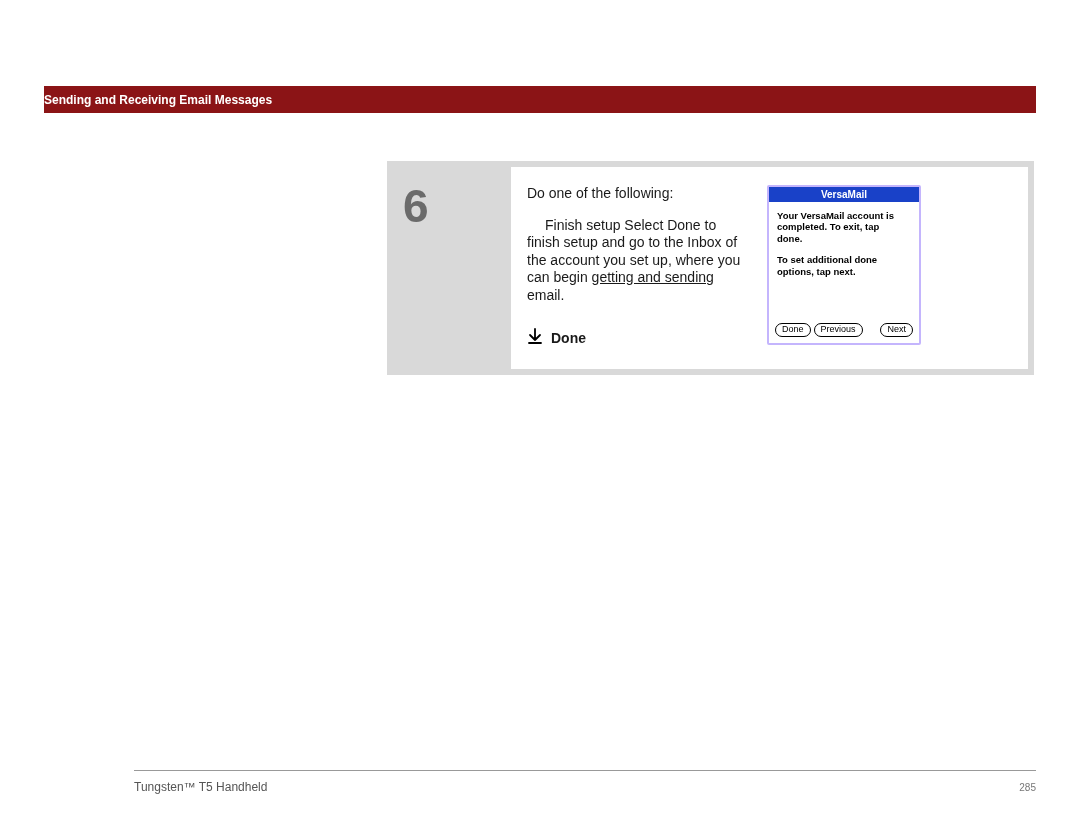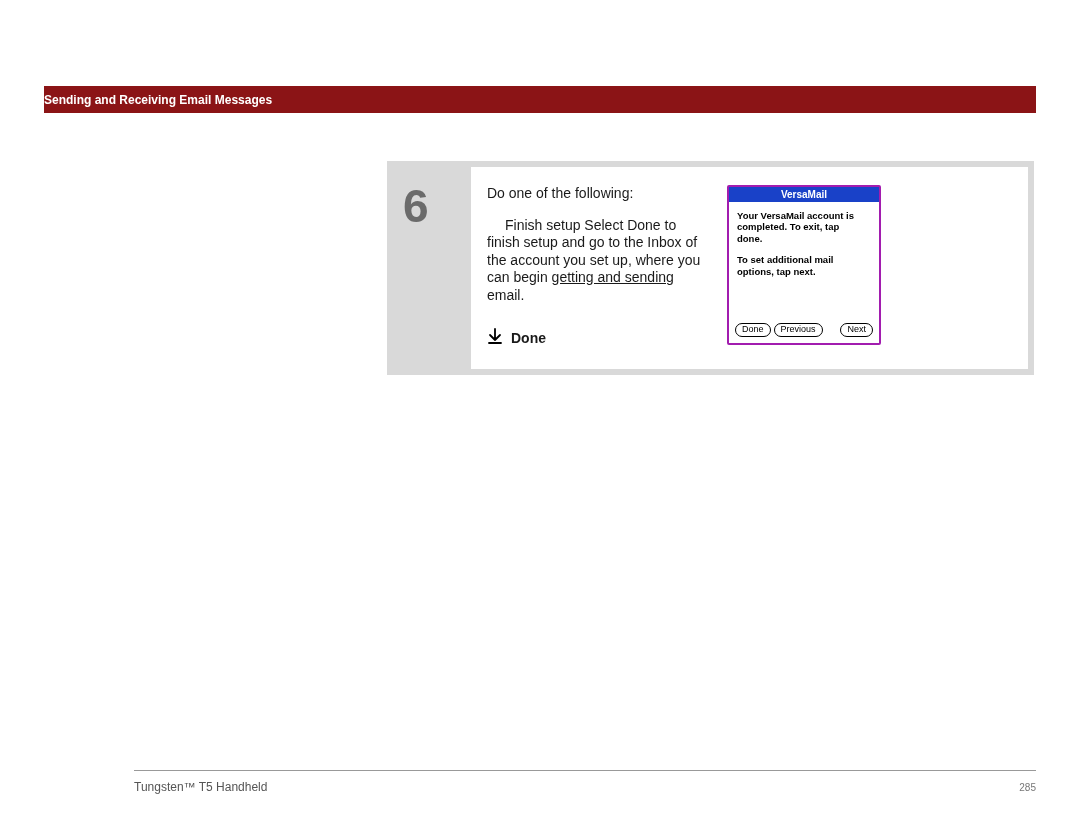--- a/index.html
+++ b/index.html
@@ -53,20 +53,21 @@
     font-size: 46px;
     font-weight: bold;
     color: #6b6b6b;
   }
   .step-body {
     flex: 1;
     background: #fff;
     padding: 18px 16px 20px 16px;
     display: flex;
     gap: 20px;
+    margin-left: 40px;
   }
   .step-text {
     flex: 0 0 220px;
     font-size: 14px;
     line-height: 1.25;
     color: #1a1a1a;
   }
   .step-text p { margin: 0 0 14px 0; }
   .step-text .bold { font-weight: normal; padding-left: 18px; }
   .step-text .ul { text-decoration: underline; font-weight: normal; }
@@ -79,21 +80,21 @@
     margin-top: 24px;
     color: #1a1a1a;
   }
   .done-row svg { width: 16px; height: 16px; }
   .device-screenshot {
     flex: 0 0 160px;
     margin-top: 0px;
   }
   .device-frame {
     width: 154px;
-    border: 2px solid #a21caf;
+    border: 2px solid #c4b5fd;
     border-radius: 2px;
     background: #fff;
     font-family: Arial, Helvetica, sans-serif;
   }
   .device-titlebar {
     background: #1941c8;
     color: #fff;
     font-size: 10px;
     font-weight: bold;
     text-align: center;
@@ -169,21 +170,21 @@
           </span>
           <span>Done</span>
         </div>
       </div>
 
       <div class="device-screenshot">
         <div class="device-frame">
           <div class="device-titlebar">VersaMail</div>
           <div class="device-body">
             <p>Your VersaMail account is completed.   To exit, tap done.</p>
-            <p>To set additional mail options, tap next.</p>
+            <p>To set additional done options, tap next.</p>
           </div>
           <div class="device-buttons">
             <div style="display:flex; gap:3px;">
               <span class="palm-btn">Done</span>
               <span class="palm-btn">Previous</span>
             </div>
             <span class="palm-btn">Next</span>
           </div>
         </div>
       </div>

